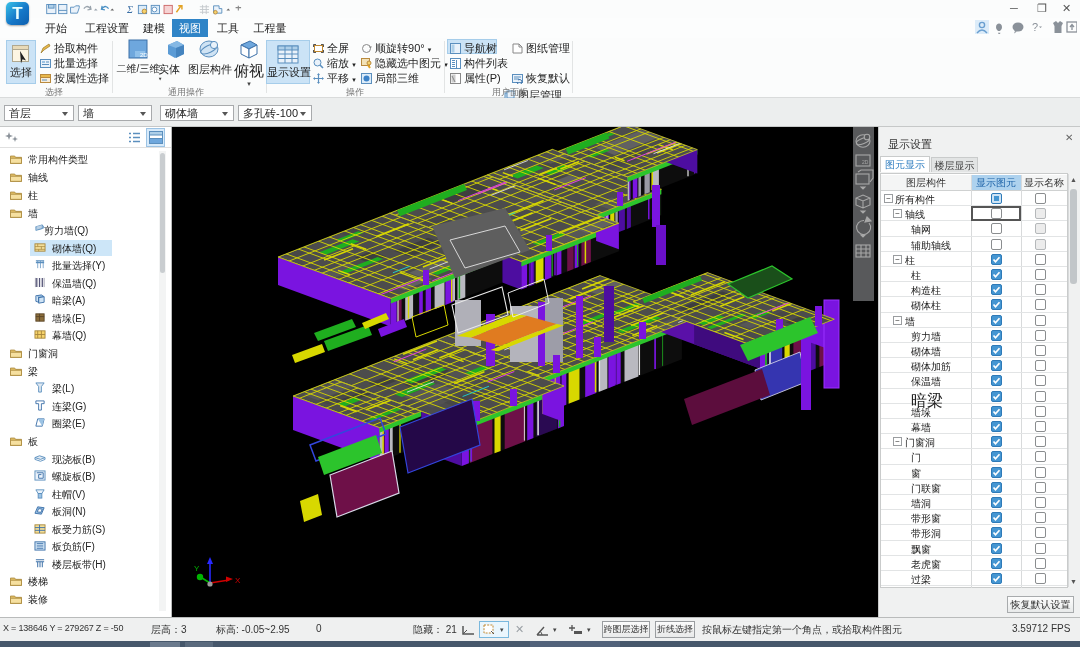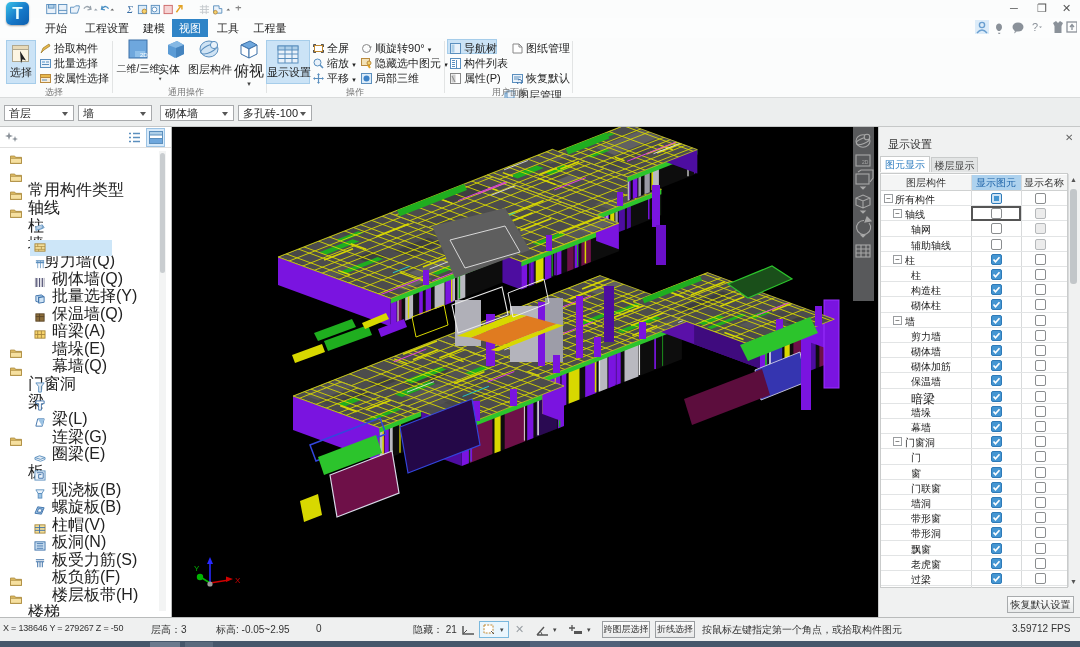--- a/index.html
+++ b/index.html
@@ -33,21 +33,21 @@
   .ribicon { display:inline-block; vertical-align:-2px; }
 
   
   #comborow { position:absolute; left:0; top:98px; width:1080px; height:29px; background:#eceeee; border-bottom:1px solid #c6c8c8; }
   .combo { position:absolute; top:7px; height:16px; background:#fff; border:1px solid #a8aaac; font-size:11px; color:#222; line-height:14px; padding-left:4px; }
   .combo:after { content:""; position:absolute; right:5px; top:6px; border-left:3px solid transparent; border-right:3px solid transparent; border-top:4px solid #555; }
 
   
   #leftpanel { position:absolute; left:0; top:127px; width:172px; height:490px; background:#fff; border-right:1px solid #b9bbbb; }
   #lp-head { position:absolute; left:0; top:0; width:171px; height:21px; background:#fff; border-bottom:1px solid #e0e0e0; }
-  .tree-row { position:absolute; left:0; height:17px; line-height:17px; font-size:16px; color:#222; white-space:nowrap;margin-top:30px; }
+  .tree-row { position:absolute; left:0; height:17px; line-height:17px; font-size:10px; color:#222; white-space:nowrap; }
   .tico { position:absolute; top:3px; width:12px; height:11px; }
 
   
   #viewport { position:absolute; left:172px; top:127px; width:706px; height:490px; background:#000; overflow:hidden; }
 
   
   #rightpanel { position:absolute; left:878px; top:127px; width:202px; height:490px; background:#f0f1f1; border-left:1px solid #c9cbcb; }
 
   
   #statusbar { position:absolute; left:0; top:617px; width:1080px; height:24px; background:#eff0f0; border-top:1px solid #b9bbbb; font-size:10px; color:#333; }
@@ -1060,21 +1060,21 @@
       <div class="abs" style="left:156px;top:233px;width:11px;height:11px;background:#fff;border:1px solid #8a8d8f;border-radius:2px;"></div>
       <div class="abs" style="left:2px;top:261px;width:186px;height:1px;background:#e2e4e5;"></div>
       <div class="abs" style="left:32px;top:248px;font-size:10px;color:#222;white-space:nowrap;">保温墙</div>
       <div class="abs" style="left:112px;top:248px;width:11px;height:11px;background:#4596d2;border:1px solid #2e7ab8;border-radius:2px;">
         <svg width="11" height="11" viewBox="0 0 11 11" style="position:absolute;left:-1px;top:-1px;">
           <path d="M2.5 5.5 l2 2.3 l4 -4.5" stroke="#fff" stroke-width="1.7" fill="none"></path>
         </svg>
       </div>
       <div class="abs" style="left:156px;top:248px;width:11px;height:11px;background:#fff;border:1px solid #8a8d8f;border-radius:2px;"></div>
       <div class="abs" style="left:2px;top:276px;width:186px;height:1px;background:#e2e4e5;"></div>
-      <div class="abs" style="left:32px;top:264px;font-size:12px;color:#222;white-space:nowrap;text-align:right;">暗梁</div>
+      <div class="abs" style="left:32px;top:264px;font-size:16px;color:#222;white-space:nowrap;text-align:right;">暗梁</div>
       <div class="abs" style="left:112px;top:264px;width:11px;height:11px;background:#4596d2;border:1px solid #2e7ab8;border-radius:2px;">
         <svg width="11" height="11" viewBox="0 0 11 11" style="position:absolute;left:-1px;top:-1px;">
           <path d="M2.5 5.5 l2 2.3 l4 -4.5" stroke="#fff" stroke-width="1.7" fill="none"></path>
         </svg>
       </div>
       <div class="abs" style="left:156px;top:264px;width:11px;height:11px;background:#fff;border:1px solid #8a8d8f;border-radius:2px;"></div>
       <div class="abs" style="left:2px;top:291px;width:186px;height:1px;background:#e2e4e5;"></div>
       <div class="abs" style="left:32px;top:279px;font-size:10px;color:#222;white-space:nowrap;">墙垛</div>
       <div class="abs" style="left:112px;top:279px;width:11px;height:11px;background:#4596d2;border:1px solid #2e7ab8;border-radius:2px;">
         <svg width="11" height="11" viewBox="0 0 11 11" style="position:absolute;left:-1px;top:-1px;">

